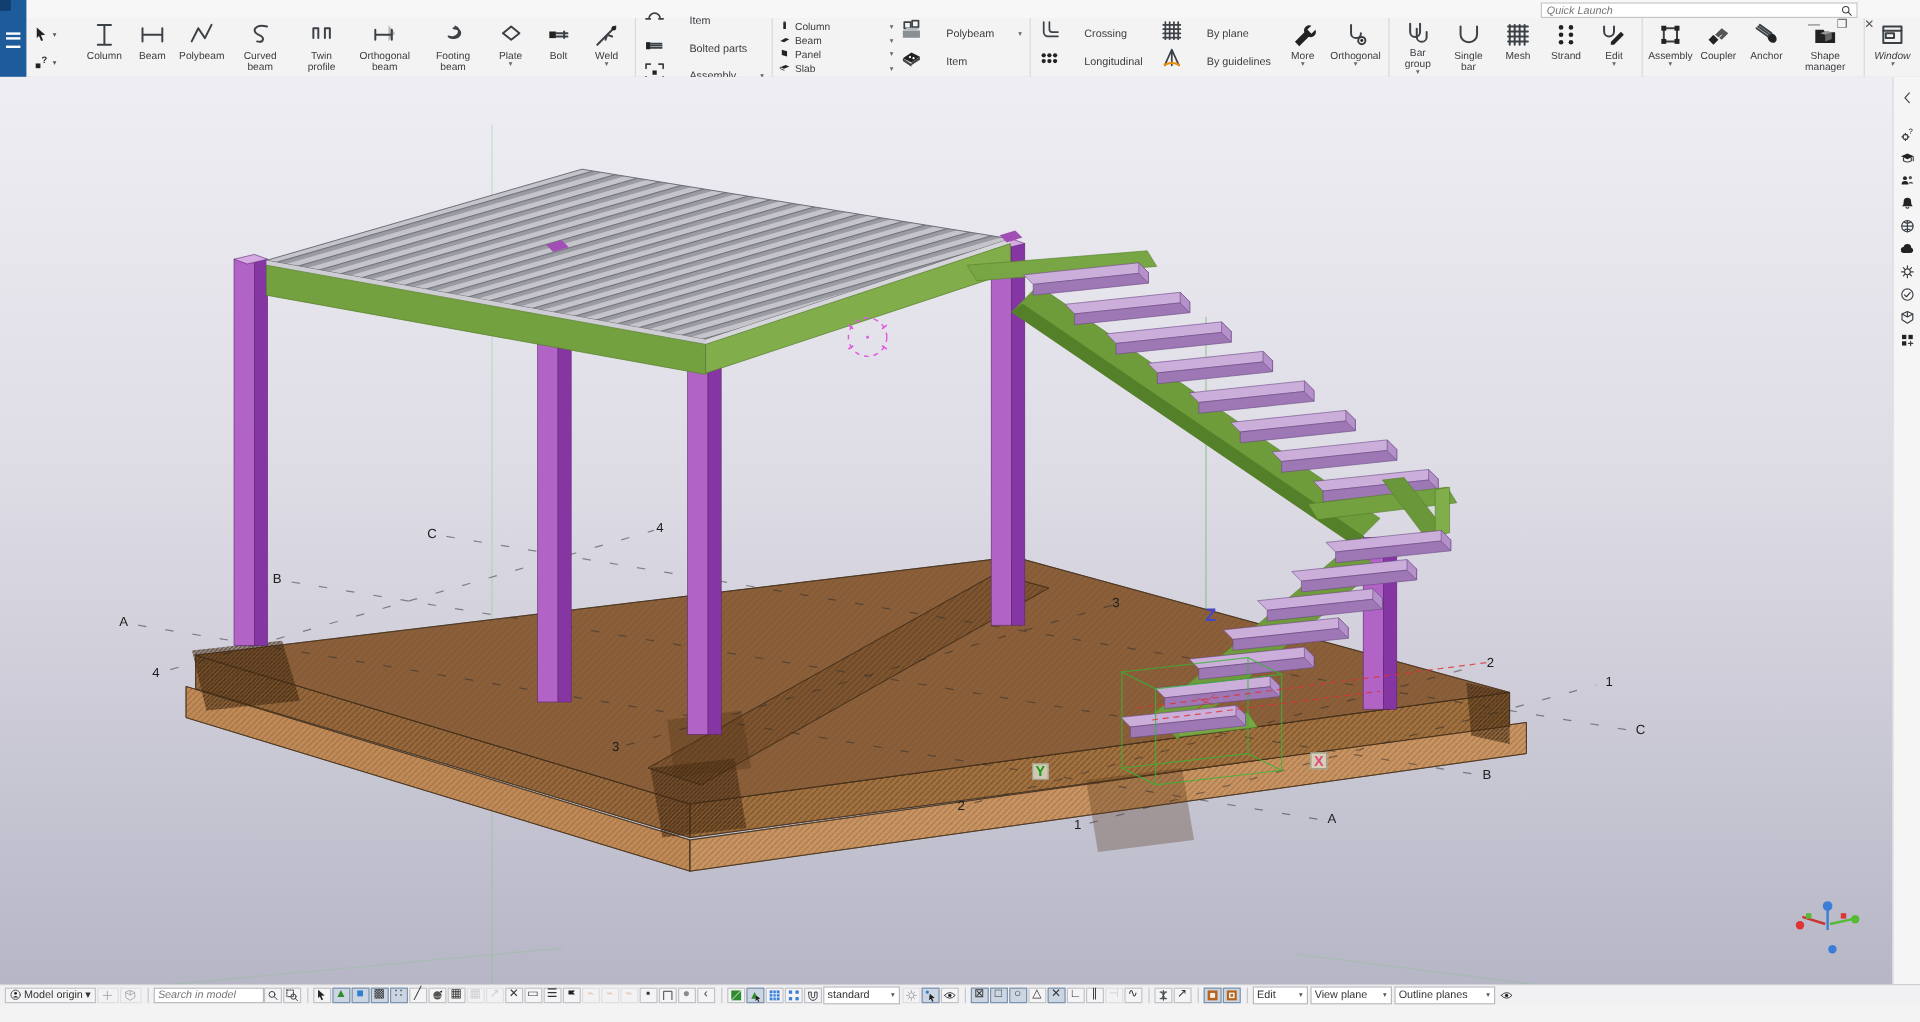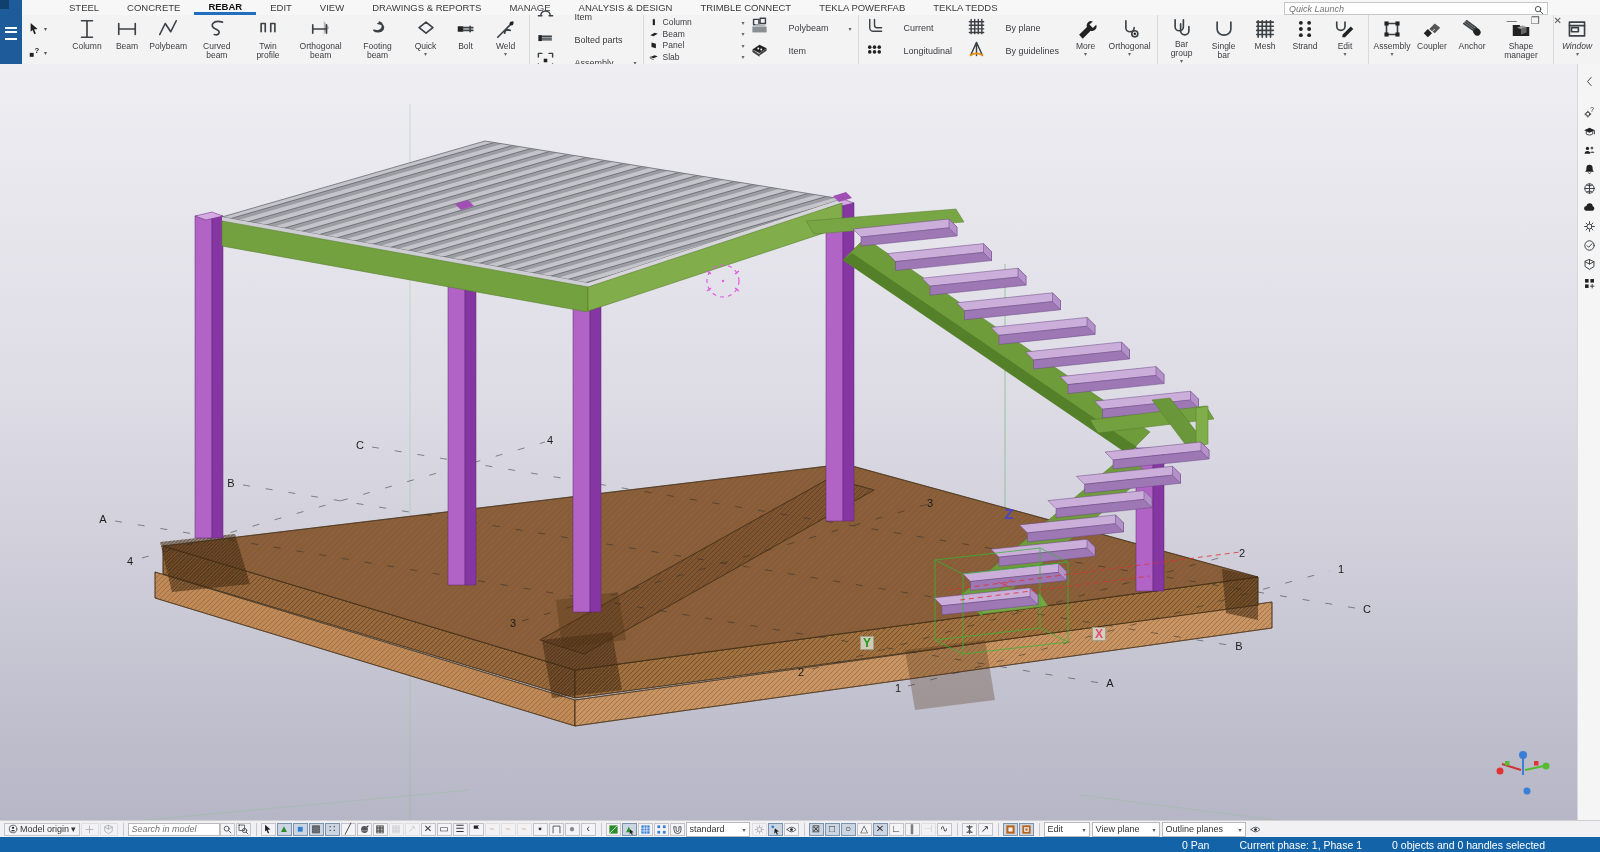--- a/index.html
+++ b/index.html
@@ -71,33 +71,20 @@
   #statusbar{position:absolute;left:0;top:837px;width:1600px;height:15px;background:#1263a8;display:flex;align-items:center;justify-content:flex-end;color:#fff;font-size:10.5px;}
   #statusbar span{margin-right:30px;}
   #statusbar span:last-child{margin-right:55px;}
 </style>
 </head>
 <body>
 
 <div id="app">
 
   <div id="titlebar">
-    <div id="tabs">
-        <div class="tab">STEEL</div>
-        <div class="tab">CONCRETE</div>
-        <div class="tab active">REBAR</div>
-        <div class="tab">EDIT</div>
-        <div class="tab">VIEW</div>
-        <div class="tab">DRAWINGS &amp; REPORTS</div>
-        <div class="tab">MANAGE</div>
-        <div class="tab">ANALYSIS &amp; DESIGN</div>
-        <div class="tab">TRIMBLE CONNECT</div>
-        <div class="tab">TEKLA POWERFAB</div>
-        <div class="tab">TEKLA TEDDS</div>
-      </div>
     <div id="quicklaunch">
       <input placeholder="Quick Launch" style="">
       <span class="qlicon"><svg viewBox="0 0 16 16">
             <circle cx="6.8" cy="6.8" r="3.6" class="s"></circle>
             <path d="M9.5 9.5L13 13" class="s" stroke-width="1.6"></path>
           </svg></span>
     </div>
   </div>
 
   <div id="menu-strip">
@@ -180,21 +167,21 @@
                 </svg>
               </span>
               <span class="rlb">Footing beam</span>
             </div>
             <div class="rib-big">
               <span class="ric">
                 <svg viewBox="0 0 16 16">
                   <path d="M8 3l5 4-5 4-5-4z" class="s"></path>
                 </svg>
               </span>
-              <span class="rlb">Quick</span>
+              <span class="rlb">Plate</span>
               <span class="rdd">▾</span>
             </div>
             <div class="rib-big">
               <span class="ric">
                 <svg viewBox="0 0 16 16">
                   <rect x="2" y="6" width="4" height="4" fill="#222"></rect>
                   <path d="M6 7h7M6 9h7M11 6v4" class="s"></path>
                 </svg>
               </span>
               <span class="rlb">Bolt</span>
@@ -291,21 +278,21 @@
             </div>
           </div>
         </div>
         <div class="rgroup">
           <div class="rcol stack2">
             <div class="rib-row2">
               <span><svg viewBox="0 0 16 16">
                   <path d="M4 2v7a3 3 0 0 0 3 3h7" class="s" stroke-width="1.8"></path>
                   <path d="M8 2v5a2 2 0 0 0 2 2h4" class="s"></path>
                 </svg></span>
-              <span class="rlb-s">Current</span>
+              <span class="rlb-s">Crossing</span>
             </div>
             <div class="rib-row2">
               <span><svg viewBox="0 0 16 16">
                   <g fill="#222">
                     <circle cx="4" cy="6" r="1.5"></circle>
                     <circle cx="8" cy="6" r="1.5"></circle>
                     <circle cx="12" cy="6" r="1.5"></circle>
                     <circle cx="4" cy="10" r="1.5"></circle>
                     <circle cx="8" cy="10" r="1.5"></circle>
                     <circle cx="12" cy="10" r="1.5"></circle>
@@ -1015,18 +1002,13 @@
         <span class="ca">▾</span>
       </div>
     <div class="bbtn" style="border-color:transparent;background:transparent">
         <svg viewBox="0 0 16 16">
           <path d="M1.5 8q6.5-7 13 0q-6.5 7-13 0z" class="s"></path>
           <circle cx="8" cy="8" r="2" fill="#222"></circle>
         </svg>
       </div>
   </div>
 
-  <div id="statusbar">
-    <span>0 Pan</span>
-    <span>Current phase: 1, Phase 1</span>
-    <span>0 objects and 0 handles selected</span>
-  </div>
 </div>
 
 </body></html>

